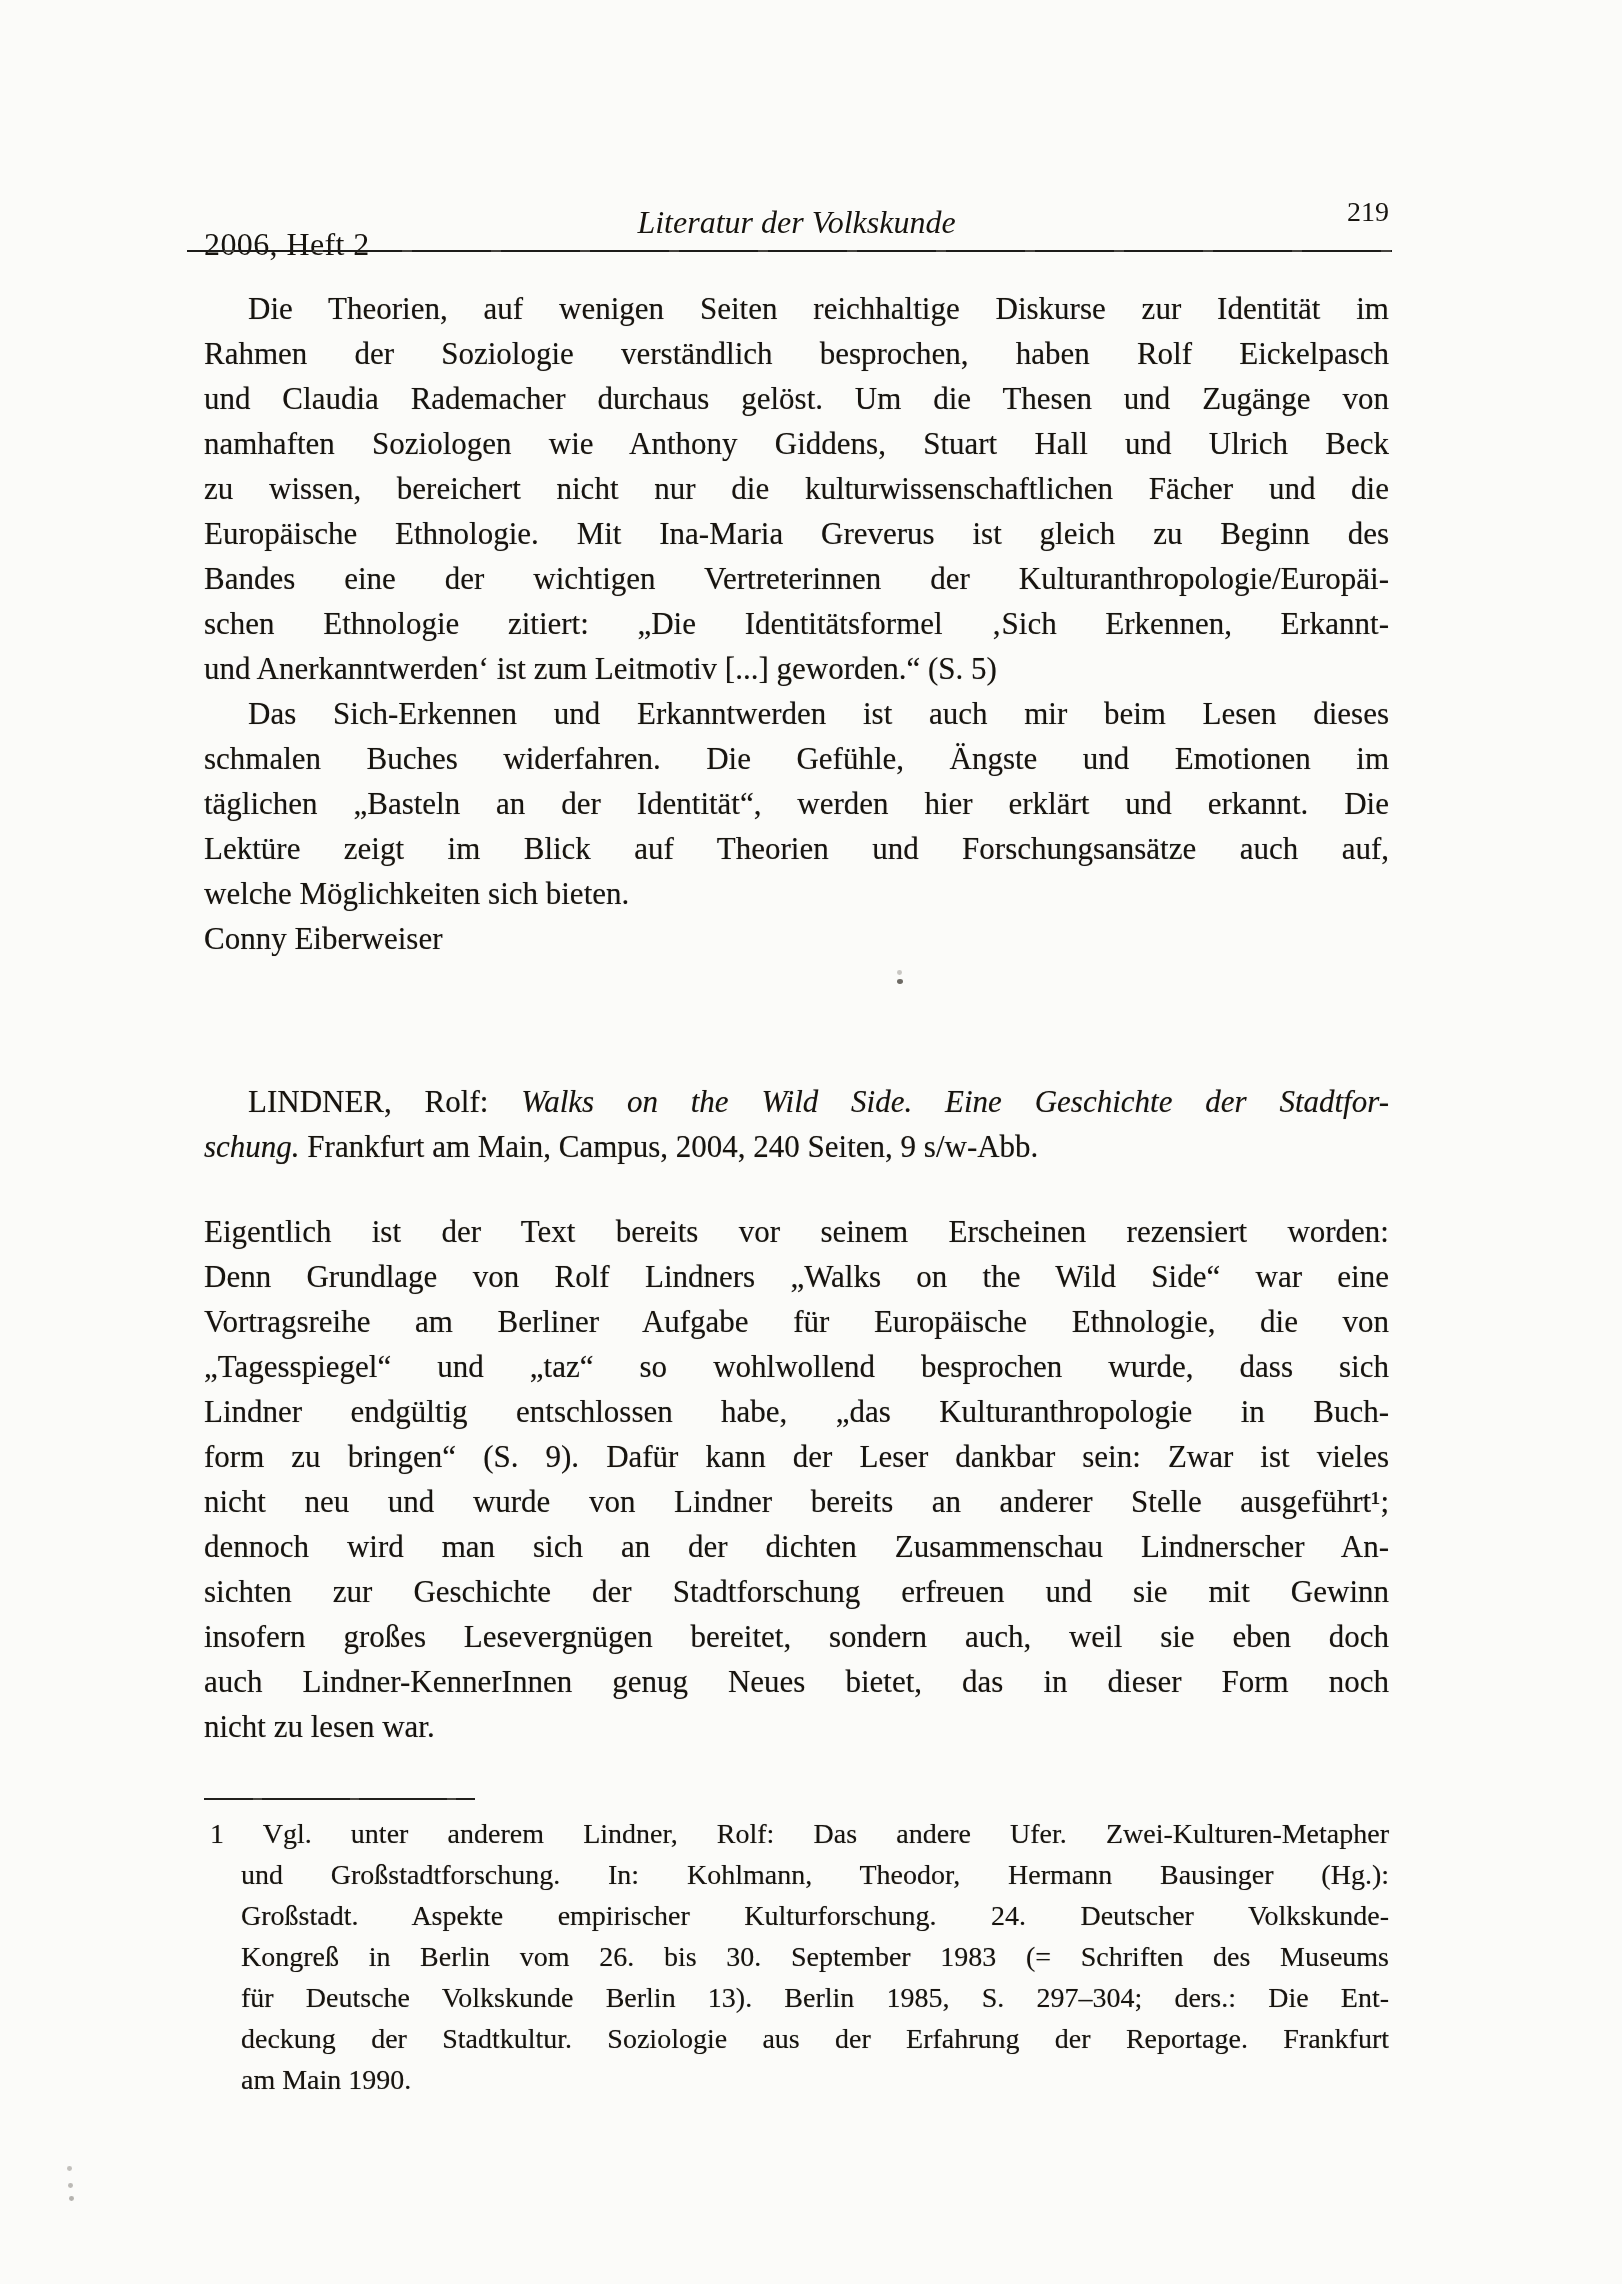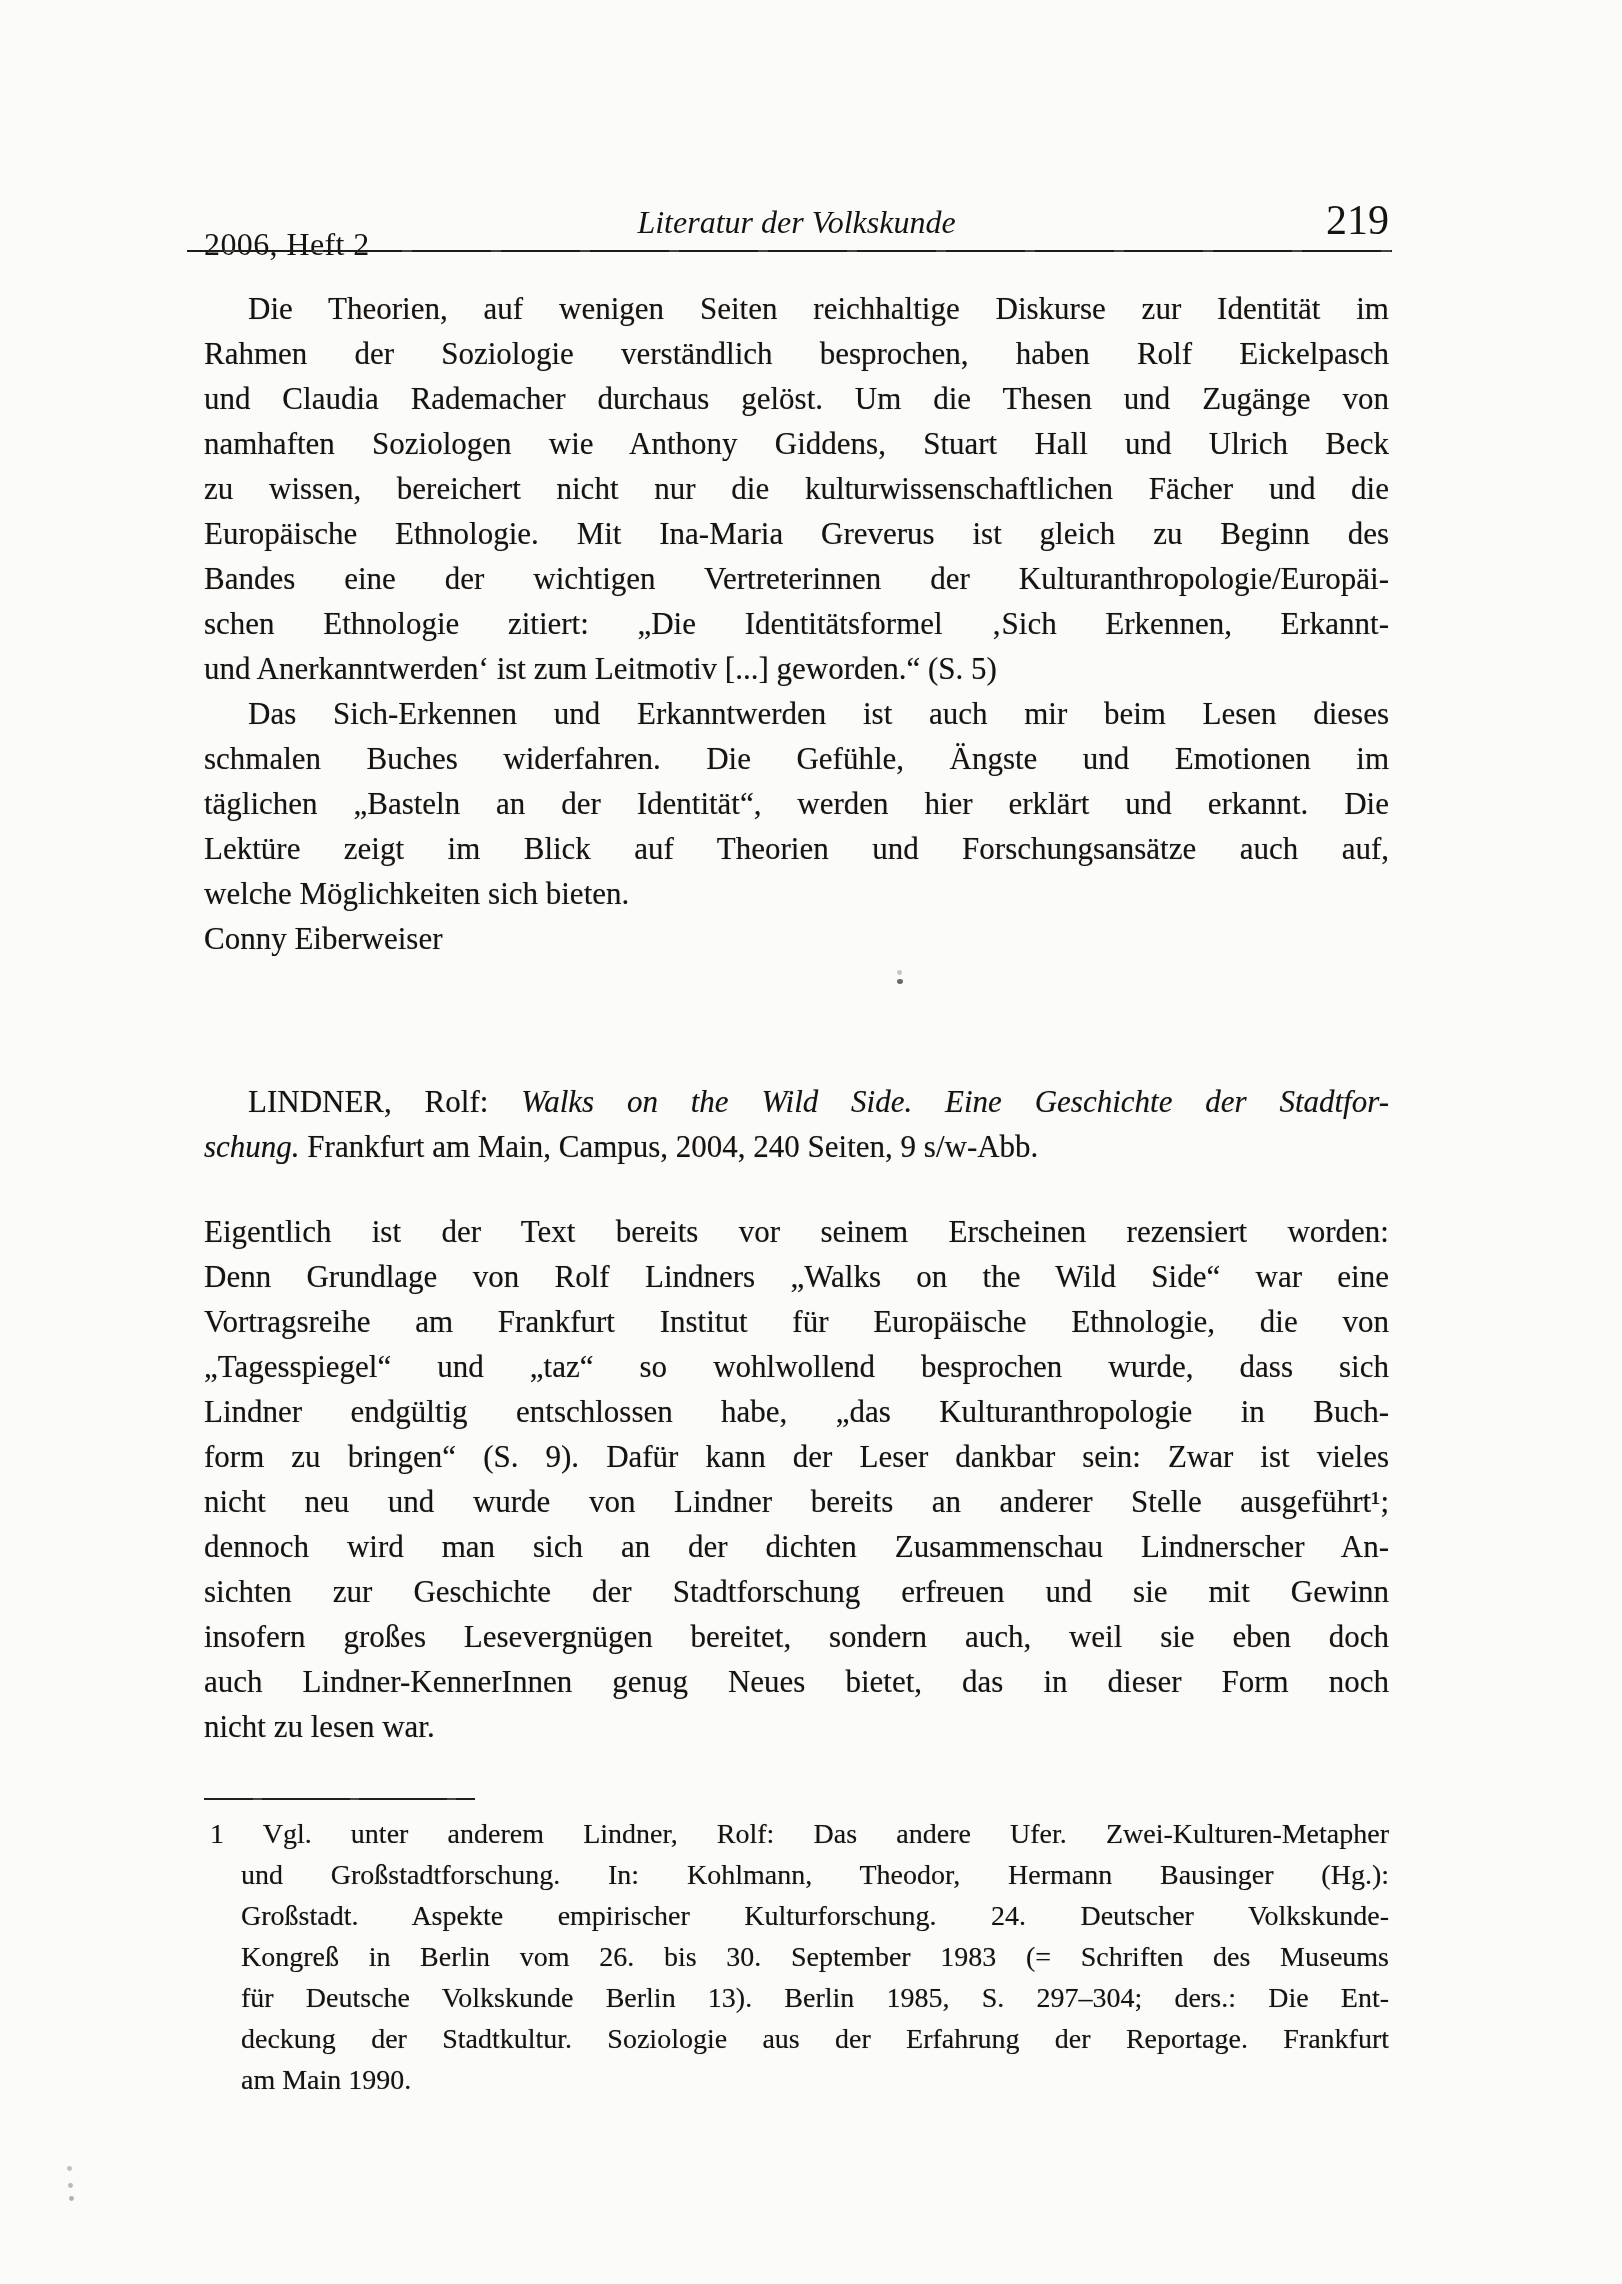--- a/index.html
+++ b/index.html
@@ -15,21 +15,21 @@
   .page { position: absolute; inset: 0; }
 
   
   .header {
     position: absolute;
     left: 204px; top: 196px;
     width: 1185px; height: 47px;
   }
   .h-left  { position: absolute; left: 0;  top: 8px; font-size: 32px; letter-spacing: 0.4px; margin-top: 22px; }
   .h-center{ position: absolute; left: 0; right: 0; top: 8px; text-align: center; font-size: 32px; font-style: italic; }
-  .h-right { position: absolute; right: 0; top: 0;  font-size: 42px; }
+  .h-right { position: absolute; right: 0; top: 0;  font-size: 28px; }
   .header-rule {
     position: absolute;
     left: 187px; top: 250px;
     width: 1205px; height: 2.4px;
     background: repeating-linear-gradient(90deg, #1d1c1a 0 37px, #45433f 37px 47px, #1d1c1a 47px 89px);
   }
 
   
   .block { position: absolute; left: 204px; width: 1185px; }
   .review1 { top: 286px; }
@@ -118,21 +118,21 @@
   </div>
 
   <div class="block heading">
       <div class="line first indent"><span>LINDNER, Rolf: </span><span class="it">Walks on the Wild Side. Eine Geschichte der Stadtfor-</span></div>
       <div class="line last"><span class="it">schung.</span><span> Frankfurt am Main, Campus, 2004, 240 Seiten, 9 s/w-Abb.</span></div>
     </div>
 
   <div class="block body2">
       <div class="line first">Eigentlich ist der Text bereits vor seinem Erscheinen rezensiert worden:</div>
       <div class="line">Denn Grundlage von Rolf Lindners „Walks on the Wild Side“ war eine</div>
-      <div class="line">Vortragsreihe am Frankfurt Institut für Europäische Ethnologie, die von</div>
+      <div class="line">Vortragsreihe am Berliner Aufgabe für Europäische Ethnologie, die von</div>
       <div class="line">„Tagesspiegel“ und „taz“ so wohlwollend besprochen wurde, dass sich</div>
       <div class="line">Lindner endgültig entschlossen habe, „das Kulturanthropologie in Buch-</div>
       <div class="line">form zu bringen“ (S. 9). Dafür kann der Leser dankbar sein: Zwar ist vieles</div>
       <div class="line">nicht neu und wurde von Lindner bereits an anderer Stelle ausgeführt¹;</div>
       <div class="line">dennoch wird man sich an der dichten Zusammenschau Lindnerscher An-</div>
       <div class="line">sichten zur Geschichte der Stadtforschung erfreuen und sie mit Gewinn</div>
       <div class="line">insofern großes Lesevergnügen bereitet, sondern auch, weil sie eben doch</div>
       <div class="line">auch Lindner-KennerInnen genug Neues bietet, das in dieser Form noch</div>
       <div class="line last">nicht zu lesen war.</div>
     </div>

